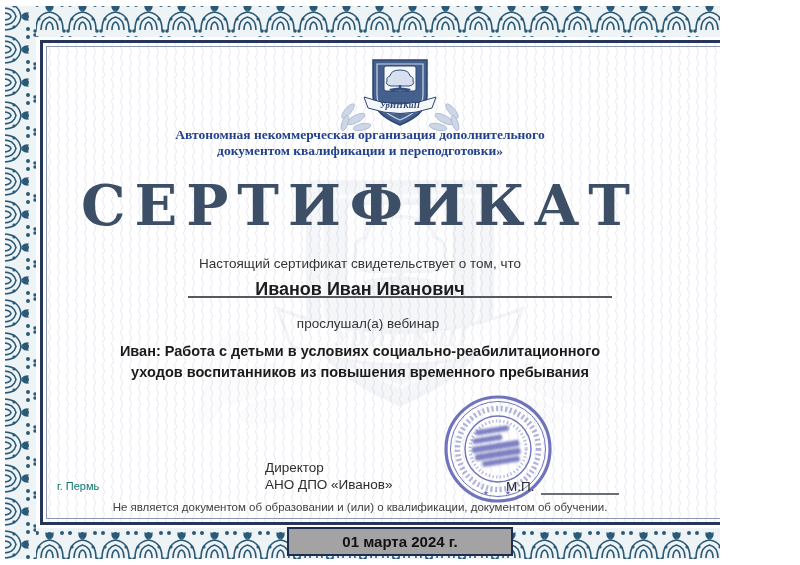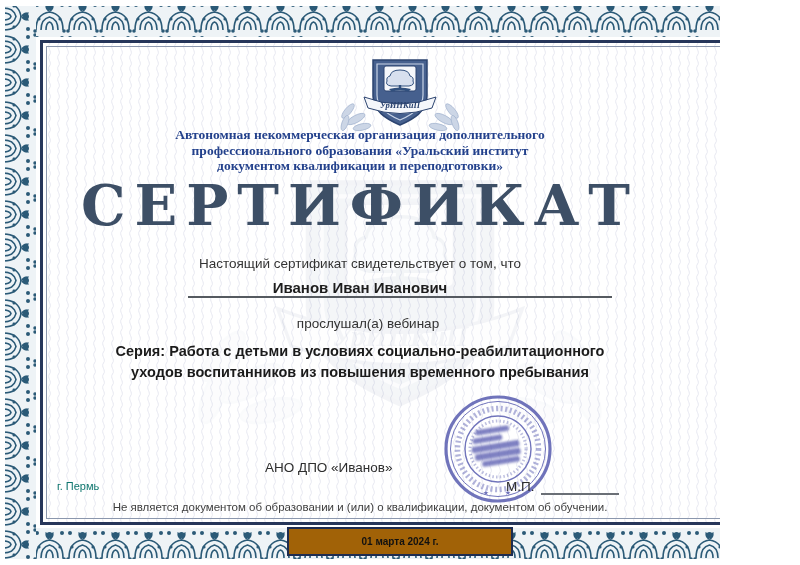--- a/index.html
+++ b/index.html
@@ -13,33 +13,33 @@
 
   .org-block {
     top:127px; font-family:"Liberation Serif", serif; font-weight:bold;
     font-size:13.5px; line-height:15.5px; color:#23418c;
   }
   .title {
     top:172px; font-family:"DejaVu Serif", serif; font-weight:bold;
     font-size:56px; letter-spacing:0.16em; color:#3d4f66; white-space:nowrap;
   }
   .intro   { top:256px; font-size:13.5px; color:#333333; }
-  .name    { top:279px; font-size:15px; font-weight:bold; color:#1d1d1d; }
+  .name    { top:279px; font-size:18px; font-weight:bold; color:#1d1d1d; }
   .rule-line { top:296px; left:188px; width:424px; height:2px; background:#555a60; }
   .action  { top:316px; font-size:13.5px; color:#333333;padding-left:16px; }
   .webinar { top:341px; font-size:14.5px; font-weight:bold; line-height:20.5px; color:#1b1b1b; }
   .city    { left:57px;  top:480px; font-size:11px; color:#0f766e; }
   .sig-block { left:265px; top:460px; font-size:13.5px; line-height:16.5px; color:#2e2e2e; text-align:left; }
   .mp      { left:506px; top:479px; font-size:13.5px; color:#2e2e2e; }
   .sig-line { left:541px; top:493px; width:78px; height:2px; background:#6a6f76; }
   .disclaimer { top:501px; font-size:11.5px; color:#3e3e3e; }
   .date-box {
-    left:287px; top:527px; width:222px; height:25px; background:#a16207;
+    left:287px; top:527px; width:222px; height:25px; background:#a3a3a3;
     border:2.5px solid #1e2c50; display:flex; align-items:center; justify-content:center;
-    font-size:10px; font-weight:bold; color:#111111;
+    font-size:15px; font-weight:bold; color:#111111;
   }
   .stamp { left:441px; top:392px; width:114px; height:114px; opacity:0.88; }
 </style>
 </head>
 <body>
 
 <div class="cert">
 
   <svg class="bg" viewBox="0 0 800 565" xmlns="http://www.w3.org/2000/svg" xmlns:xlink="http://www.w3.org/1999/xlink">
     <defs>
@@ -129,35 +129,34 @@
     <g>
       <rect x="41.5" y="41.5" width="713" height="482" fill="none" stroke="#26365a" stroke-width="3"></rect>
       <rect x="46.5" y="46.5" width="703" height="472" fill="none" stroke="#8b97ad" stroke-width="1"></rect>
     </g>
 
     <use xlink:href="#emblem" href="#emblem" transform="translate(400,93)"></use>
   </svg>
 
   <div class="abs center org-block">
     <div>Автономная некоммерческая организация дополнительного</div>
-    <div>профессионального образования «Уральский институт</div>
     <div>документом квалификации и переподготовки»</div>
   </div>
 
   <div class="abs center intro">Настоящий сертификат свидетельствует о том, что</div>
 
   <div class="abs center title">СЕРТИФИКАТ</div>
 
   <div class="abs center name">Иванов Иван Иванович</div>
   <div class="abs rule-line"></div>
 
   <div class="abs center action">прослушал(а) вебинар</div>
 
   <div class="abs center webinar">
-    <div>Серия: Работа с детьми в условиях социально-реабилитационного</div>
+    <div>Иван: Работа с детьми в условиях социально-реабилитационного</div>
     <div>уходов воспитанников из повышения временного пребывания</div>
   </div>
 
   <svg class="abs stamp" viewBox="0 0 114 114" xmlns="http://www.w3.org/2000/svg">
     <defs>
       <filter id="blurF" x="-20%" y="-20%" width="140%" height="140%">
         <feGaussianBlur stdDeviation="1.1"></feGaussianBlur>
       </filter>
     </defs>
     <g transform="translate(57,57)">
@@ -177,20 +176,21 @@
       </g>
       <g fill="#5d61b2" font-size="7" text-anchor="middle">
         <text x="-12" y="46">★</text>
         <text x="10" y="46">★</text>
       </g>
     </g>
   </svg>
 
   <div class="abs city">г. Пермь</div>
   <div class="abs sig-block">
+    <div>Директор</div>
     <div>АНО ДПО «Иванов»</div>
   </div>
   <div class="abs mp">М.П.</div>
   <div class="abs sig-line"></div>
 
   <div class="abs center disclaimer">Не является документом об образовании и (или) о квалификации, документом об обучении.</div>
 
   <div class="abs date-box">
     <span>01 марта 2024 г.</span>
   </div>

